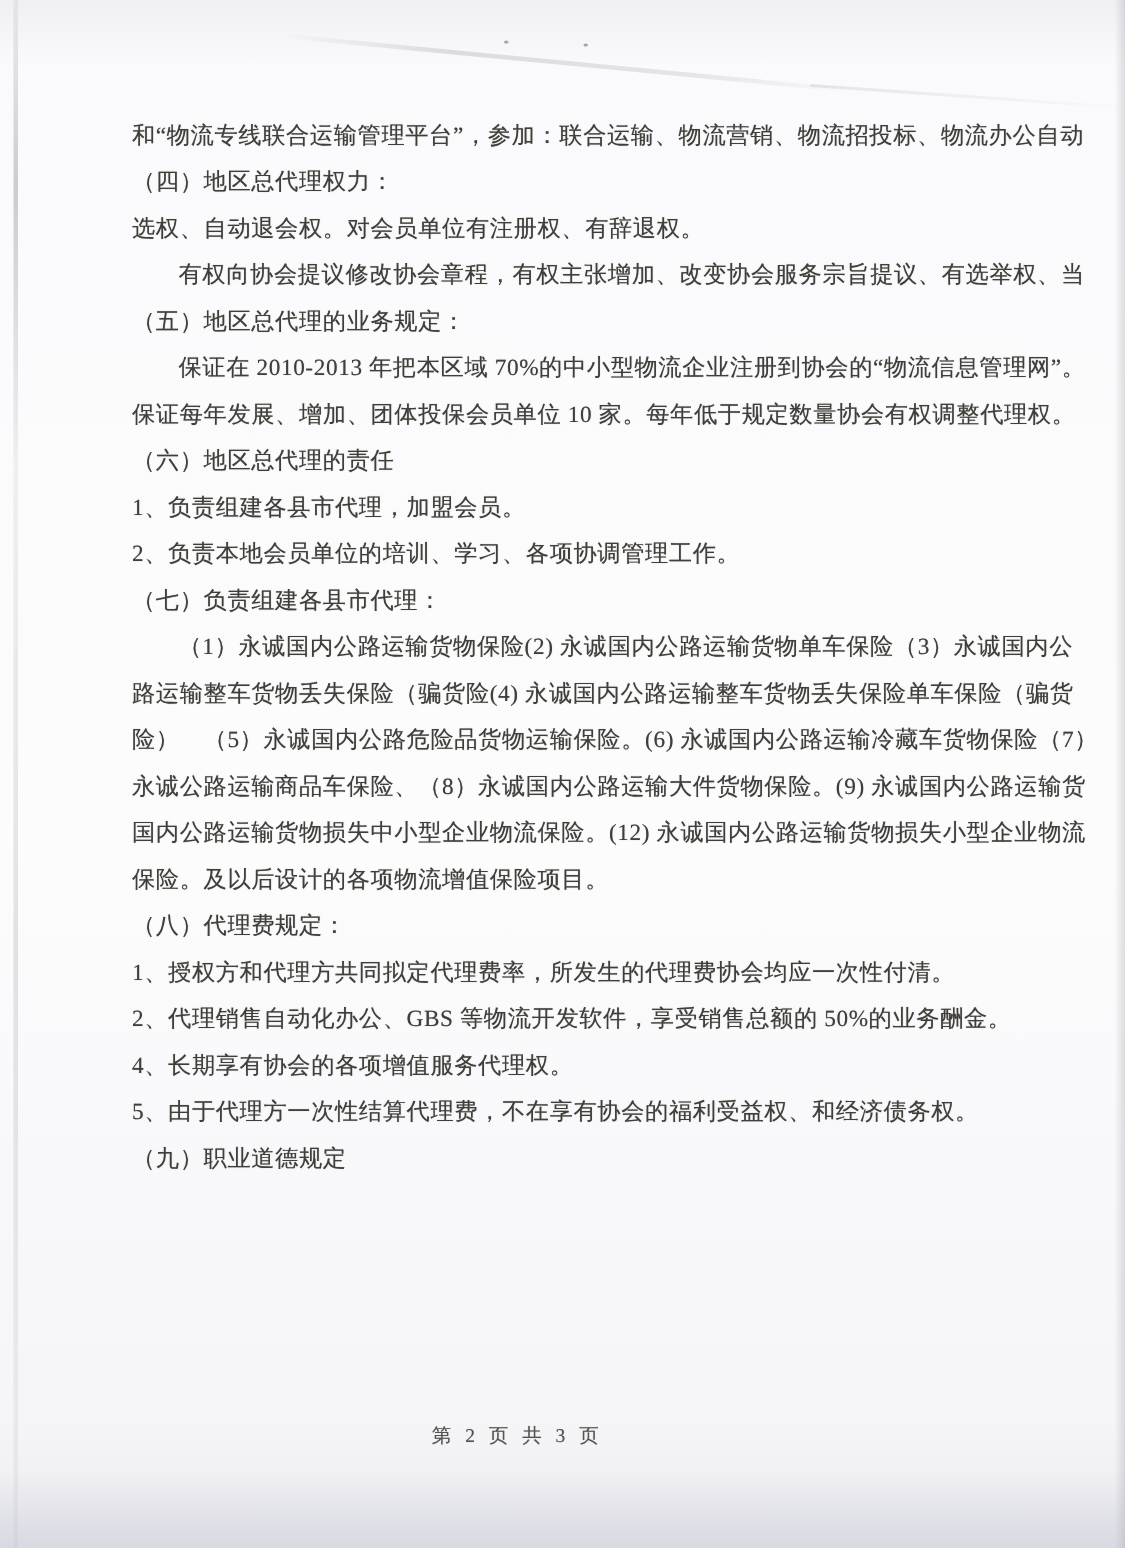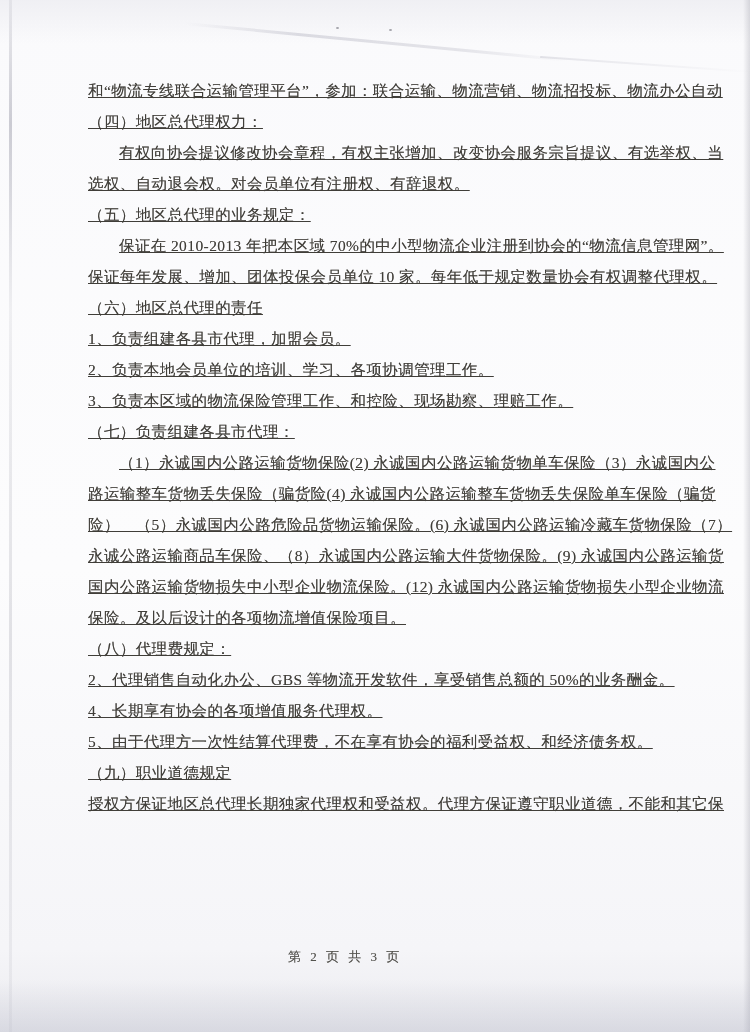--- a/index.html
+++ b/index.html
@@ -36,21 +36,20 @@
   .speck.s2{left:389px;top:29px;}
   
   .content{
     position:absolute;left:88px;top:75px;width:604px;
     color:var(--ink);
     font-size:15.5px;letter-spacing:0.4px;
   }
   .line{
     height:31px;line-height:31px;white-space:nowrap;
     text-shadow:0 0 0.6px rgba(70,68,64,0.55);
-    text-decoration:underline;
   }
   .line.indent{text-indent:2em;}
   .footer{
     position:absolute;top:948px;left:0;width:750px;
     text-align:center;transform:translateX(-30px);
     font-size:13px;letter-spacing:3px;color:#54534e;
     text-shadow:0 0 0.5px rgba(80,78,74,0.5);
   }
 </style>
 </head>
@@ -62,40 +61,39 @@
   <div class="crease-2"></div>
   <div class="left-fold"></div>
   <div class="right-shade"></div>
   <div class="bottom-shade"></div>
   <div class="speck s1"></div>
   <div class="speck s2"></div>
 
   <div class="content">
       <div class="line">和“物流专线联合运输管理平台”，参加：联合运输、物流营销、物流招投标、物流办公自动</div>
       <div class="line">（四）地区总代理权力：</div>
+      <div class="line">选权、自动退会权。对会员单位有注册权、有辞退权。</div>
       <div class="line indent">有权向协会提议修改协会章程，有权主张增加、改变协会服务宗旨提议、有选举权、当</div>
-      <div class="line">选权、自动退会权。对会员单位有注册权、有辞退权。</div>
       <div class="line">（五）地区总代理的业务规定：</div>
       <div class="line indent">保证在 2010-2013 年把本区域 70%的中小型物流企业注册到协会的“物流信息管理网”。</div>
       <div class="line">保证每年发展、增加、团体投保会员单位 10 家。每年低于规定数量协会有权调整代理权。</div>
       <div class="line">（六）地区总代理的责任</div>
       <div class="line">1、负责组建各县市代理，加盟会员。</div>
       <div class="line">2、负责本地会员单位的培训、学习、各项协调管理工作。</div>
-      <div class="line">3、负责本区域的物流保险管理工作、和控险、现场勘察、理赔工作。</div>
       <div class="line">（七）负责组建各县市代理：</div>
       <div class="line indent">（1）永诚国内公路运输货物保险(2) 永诚国内公路运输货物单车保险（3）永诚国内公</div>
       <div class="line">路运输整车货物丢失保险（骗货险(4) 永诚国内公路运输整车货物丢失保险单车保险（骗货</div>
       <div class="line">险）　（5）永诚国内公路危险品货物运输保险。(6) 永诚国内公路运输冷藏车货物保险（7）</div>
       <div class="line">永诚公路运输商品车保险、（8）永诚国内公路运输大件货物保险。(9) 永诚国内公路运输货</div>
       <div class="line">国内公路运输货物损失中小型企业物流保险。(12) 永诚国内公路运输货物损失小型企业物流</div>
       <div class="line">保险。及以后设计的各项物流增值保险项目。</div>
       <div class="line">（八）代理费规定：</div>
+      <div class="line">1、授权方和代理方共同拟定代理费率，所发生的代理费协会均应一次性付清。</div>
       <div class="line">2、代理销售自动化办公、GBS 等物流开发软件，享受销售总额的 50%的业务酬金。</div>
       <div class="line">4、长期享有协会的各项增值服务代理权。</div>
       <div class="line">5、由于代理方一次性结算代理费，不在享有协会的福利受益权、和经济债务权。</div>
       <div class="line">（九）职业道德规定</div>
-      <div class="line">授权方保证地区总代理长期独家代理权和受益权。代理方保证遵守职业道德，不能和其它保</div>
     </div>
 
   <div class="footer">
     <span>第 2 页 共 3 页</span>
   </div>
 </div>
 
 </body></html>

